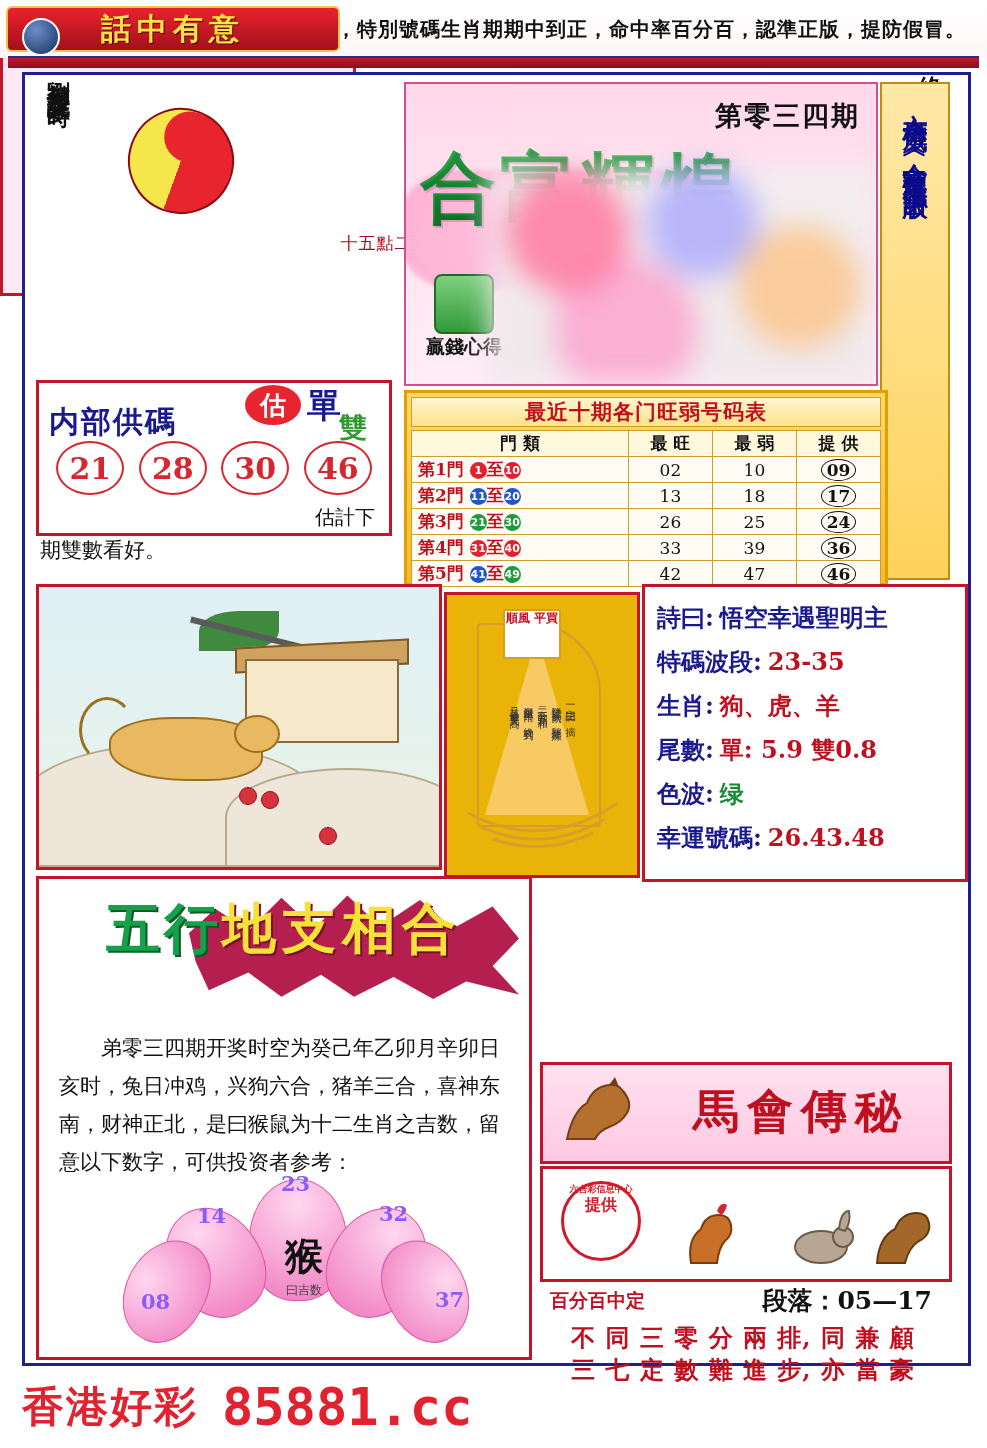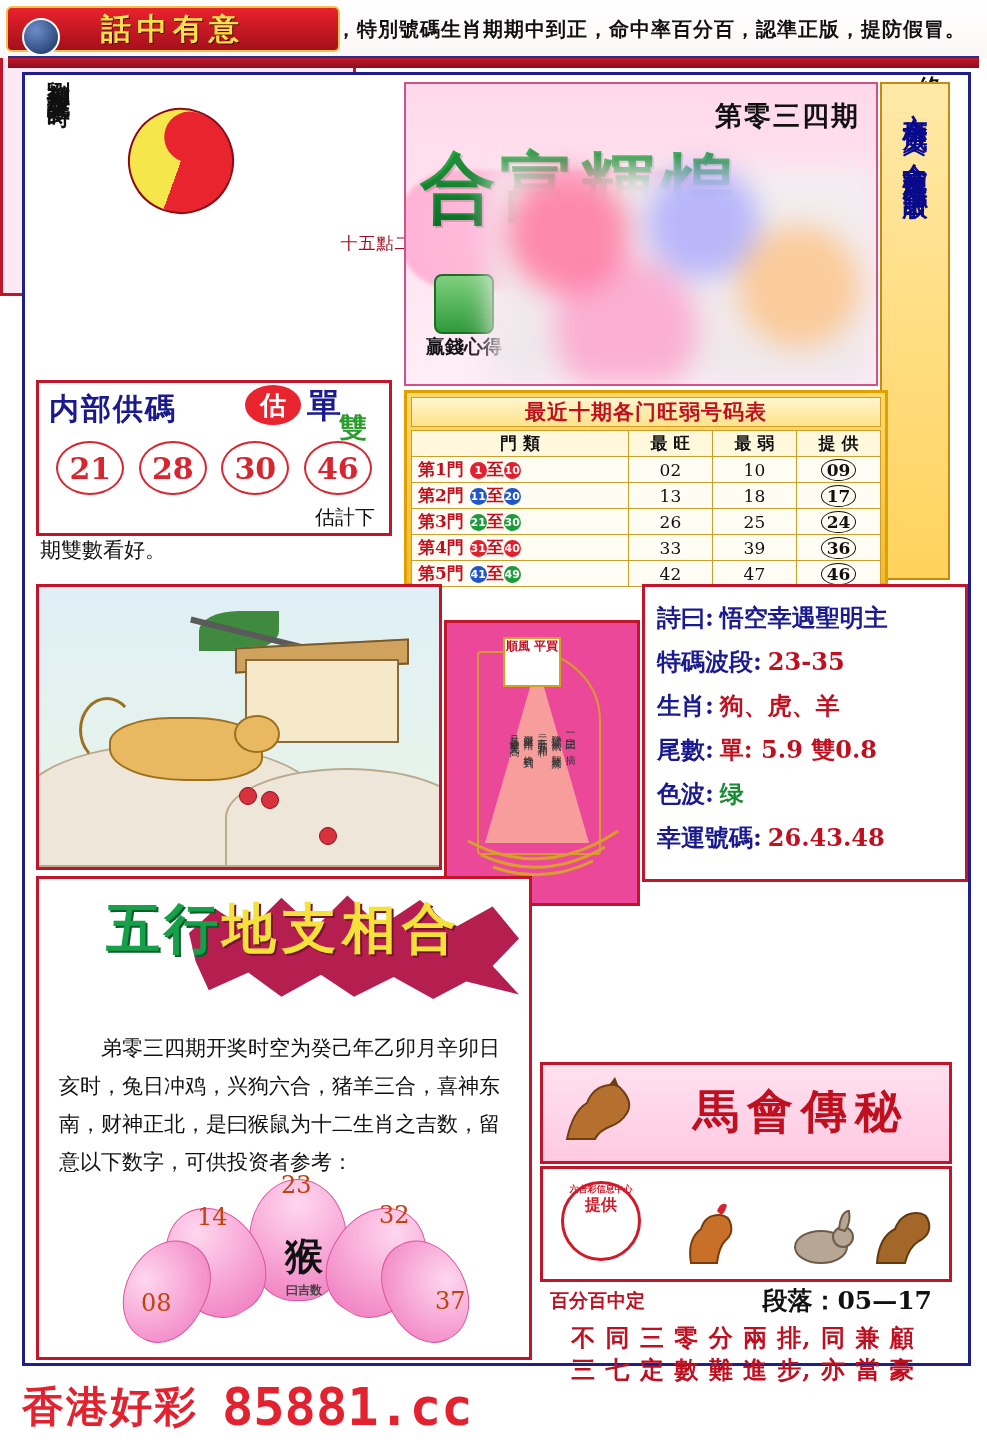--- a/index.html
+++ b/index.html
@@ -44,21 +44,21 @@
   .yinyang{position:absolute;left:128px;top:108px;width:102px;height:102px;border-radius:50%;
     background:conic-gradient(#e8242f 0 50%, #f5e64b 50% 100%);border:2px solid #8a0b14;
     transform:rotate(20deg);}
   .yy-in1{position:absolute;left:0;top:0;width:51px;height:51px;border-radius:50%;background:#e8242f;
      transform:translate(25.5px,0);}
   .hz-time{position:absolute;left:0;right:0;top:232px;text-align:center;font-size:17px;color:#a01020;
      font-family:"DejaVu Serif","Liberation Serif",serif;letter-spacing:1px;}
 
   
   #neibu{position:absolute;left:36px;top:380px;width:350px;height:150px;border:3px solid #c0152b;background:#fff;}
-  .nb-title{position:absolute;left:10px;top:6px;font-size:30px;font-weight:bold;color:#1a1a8e;
+  .nb-title{position:absolute;left:10px;top:19px;font-size:30px;font-weight:bold;color:#1a1a8e;
      font-family:"DejaVu Serif","Liberation Serif",serif;letter-spacing:2px;}
   .nb-gu{position:absolute;left:206px;top:2px;width:56px;height:40px;border-radius:50%;background:#e8242f;
      color:#fff;font-size:26px;display:flex;align-items:center;justify-content:center;font-weight:bold;}
   .nb-dan{position:absolute;left:268px;top:0px;font-size:34px;color:#1a1a8e;font-weight:bold;
      font-family:"DejaVu Serif","Liberation Serif",serif;}
   .nb-shuang{position:absolute;left:300px;top:26px;font-size:28px;color:#2e9b2e;font-weight:bold;
      font-family:"DejaVu Serif","Liberation Serif",serif;}
   .nb-nums{position:absolute;left:0;right:0;top:58px;display:flex;justify-content:space-around;padding:0 10px;}
   .numcircle{width:64px;height:50px;border:2px solid #d7262f;border-radius:50%;
     display:flex;align-items:center;justify-content:center;color:#d7262f;font-size:30px;font-weight:bold;
@@ -123,21 +123,21 @@
   .hill2{position:absolute;bottom:0;right:-30px;width:240px;height:95px;background:#efe6da;border-radius:50% 50% 0 0;border:2px solid #b9a98f;}
   .hut{position:absolute;right:40px;top:72px;width:150px;height:80px;background:#f6e9c9;border:2px solid #8a6a3a;}
   .hutroof{position:absolute;right:30px;top:56px;width:170px;height:22px;background:#cfa35e;border:2px solid #7a5a2a;transform:skewY(-3deg);}
   .leopard{position:absolute;left:70px;top:130px;width:150px;height:60px;background:#e8b960;border-radius:40% 45% 35% 50%;border:2px solid #9b7020;}
   .lp-head{position:absolute;left:195px;top:128px;width:42px;height:34px;background:#e8b960;border-radius:50%;border:2px solid #9b7020;}
   .tail{position:absolute;left:40px;top:110px;width:50px;height:60px;border:3px solid #9b7020;border-radius:50%;border-color:#9b7020 transparent transparent #9b7020;}
   .plant{position:absolute;left:160px;top:24px;width:80px;height:40px;background:#3f8a3f;border-radius:50% 0 50% 0;}
   .pole{position:absolute;left:150px;top:44px;width:120px;height:6px;background:#5a5a5a;transform:rotate(14deg);}
   .fruit{position:absolute;width:16px;height:16px;border-radius:50%;background:#d8323f;border:1px solid #8a1018;}
 
-  #boat{position:absolute;left:444px;top:620px;width:190px;height:280px;border:3px solid #c0152b;background:#ec4899;overflow:hidden;}
+  #boat{position:absolute;left:444px;top:592px;width:190px;height:280px;border:3px solid #c0152b;background:#eab308;overflow:hidden;}
   .sail{position:absolute;left:38px;top:40px;width:0;height:0;border-left:52px solid transparent;border-right:52px solid transparent;border-bottom:180px solid #ffd9a0;opacity:.6;}
   .sailoutline{position:absolute;left:30px;top:28px;width:120px;height:200px;border:2px solid #d89a30;border-radius:4px 70px 4px 4px;}
   .flag{position:absolute;left:56px;top:14px;width:54px;height:46px;background:#fff;border:2px solid #d4a11f;}
   .flag span{display:block;text-align:center;font-size:12px;color:#c01020;font-weight:bold;line-height:14px;
      font-family:"DejaVu Serif","Liberation Serif",serif;}
   .boat-txt{position:absolute;left:40px;top:104px;width:110px;display:flex;gap:2px;justify-content:center;}
   .boat-txt .vert{font-size:10px;color:#333;line-height:12px;letter-spacing:2px;}
   .hullsvg{position:absolute;left:16px;bottom:22px;}
 
   #shi{position:absolute;left:642px;top:584px;width:304px;height:280px;border:3px solid #c0152b;background:#fff;padding:6px 8px;}
@@ -153,24 +153,24 @@
   .wx-title .a{font-size:54px;font-weight:bold;color:#16a04a;letter-spacing:4px;
      font-family:"DejaVu Serif","Liberation Serif",serif;text-shadow:2px 2px 0 #0a5c28;}
   .wx-title .b{font-size:54px;font-weight:bold;color:#f4e23a;letter-spacing:6px;
      font-family:"DejaVu Serif","Liberation Serif",serif;text-shadow:2px 2px 0 #7a1030;}
   .wx-burst{position:absolute;left:150px;top:10px;width:330px;height:110px;background:#b51f4f;
      clip-path:polygon(0% 40%,8% 18%,18% 38%,28% 8%,38% 36%,48% 6%,58% 34%,70% 10%,80% 36%,92% 16%,100% 45%,92% 70%,100% 96%,84% 84%,74% 100%,62% 80%,50% 98%,40% 78%,28% 98%,18% 76%,6% 92%,2% 66%);}
   .wx-body{position:absolute;left:20px;top:150px;width:450px;font-size:21px;line-height:38px;color:#111;
      font-family:"DejaVu Serif","Liberation Serif",serif;text-indent:2em;}
   .lotus{position:absolute;left:110px;top:300px;width:300px;height:170px;}
   .petal{position:absolute;background:radial-gradient(circle at 50% 20%,#ffd7ef,#f07cc0);border:1px solid #d9569f;border-radius:50% 50% 45% 45%;}
-  .lot-num{position:absolute;font-size:24px;color:#c2410c;font-weight:normal;font-family:"DejaVu Serif","Liberation Serif",serif;}
+  .lot-num{position:absolute;font-size:21px;color:#8b5cf6;font-weight:bold;font-family:"DejaVu Serif","Liberation Serif",serif;}
   .lot-center{position:absolute;left:112px;top:52px;width:86px;text-align:center;}
   .lot-center .z{font-size:38px;font-weight:bold;color:#111;font-family:"DejaVu Serif","Liberation Serif",serif;}
-  .lot-center .s{font-size:12px;color:#444;font-weight:bold;}
+  .lot-center .s{font-size:12px;color:#444;}
 
   
   #mahui{position:absolute;left:540px;top:876px;width:406px;height:176px;border:3px solid #c0152b;background:#fff;}
   .mh-t{text-align:center;font-size:30px;font-weight:bold;color:#b5156f;margin-top:6px;letter-spacing:3px;
      font-family:"DejaVu Serif","Liberation Serif",serif;}
   .mh-poem{text-align:center;font-size:28px;letter-spacing:8px;margin-top:6px;
      font-family:"DejaVu Serif","Liberation Serif",serif;}
   .mh-poem.l1{color:#19a349;}
   .mh-poem.l2{color:#19a349;}
   .mh-give{text-align:center;font-size:25px;color:#111;margin-top:8px;font-weight:bold;

